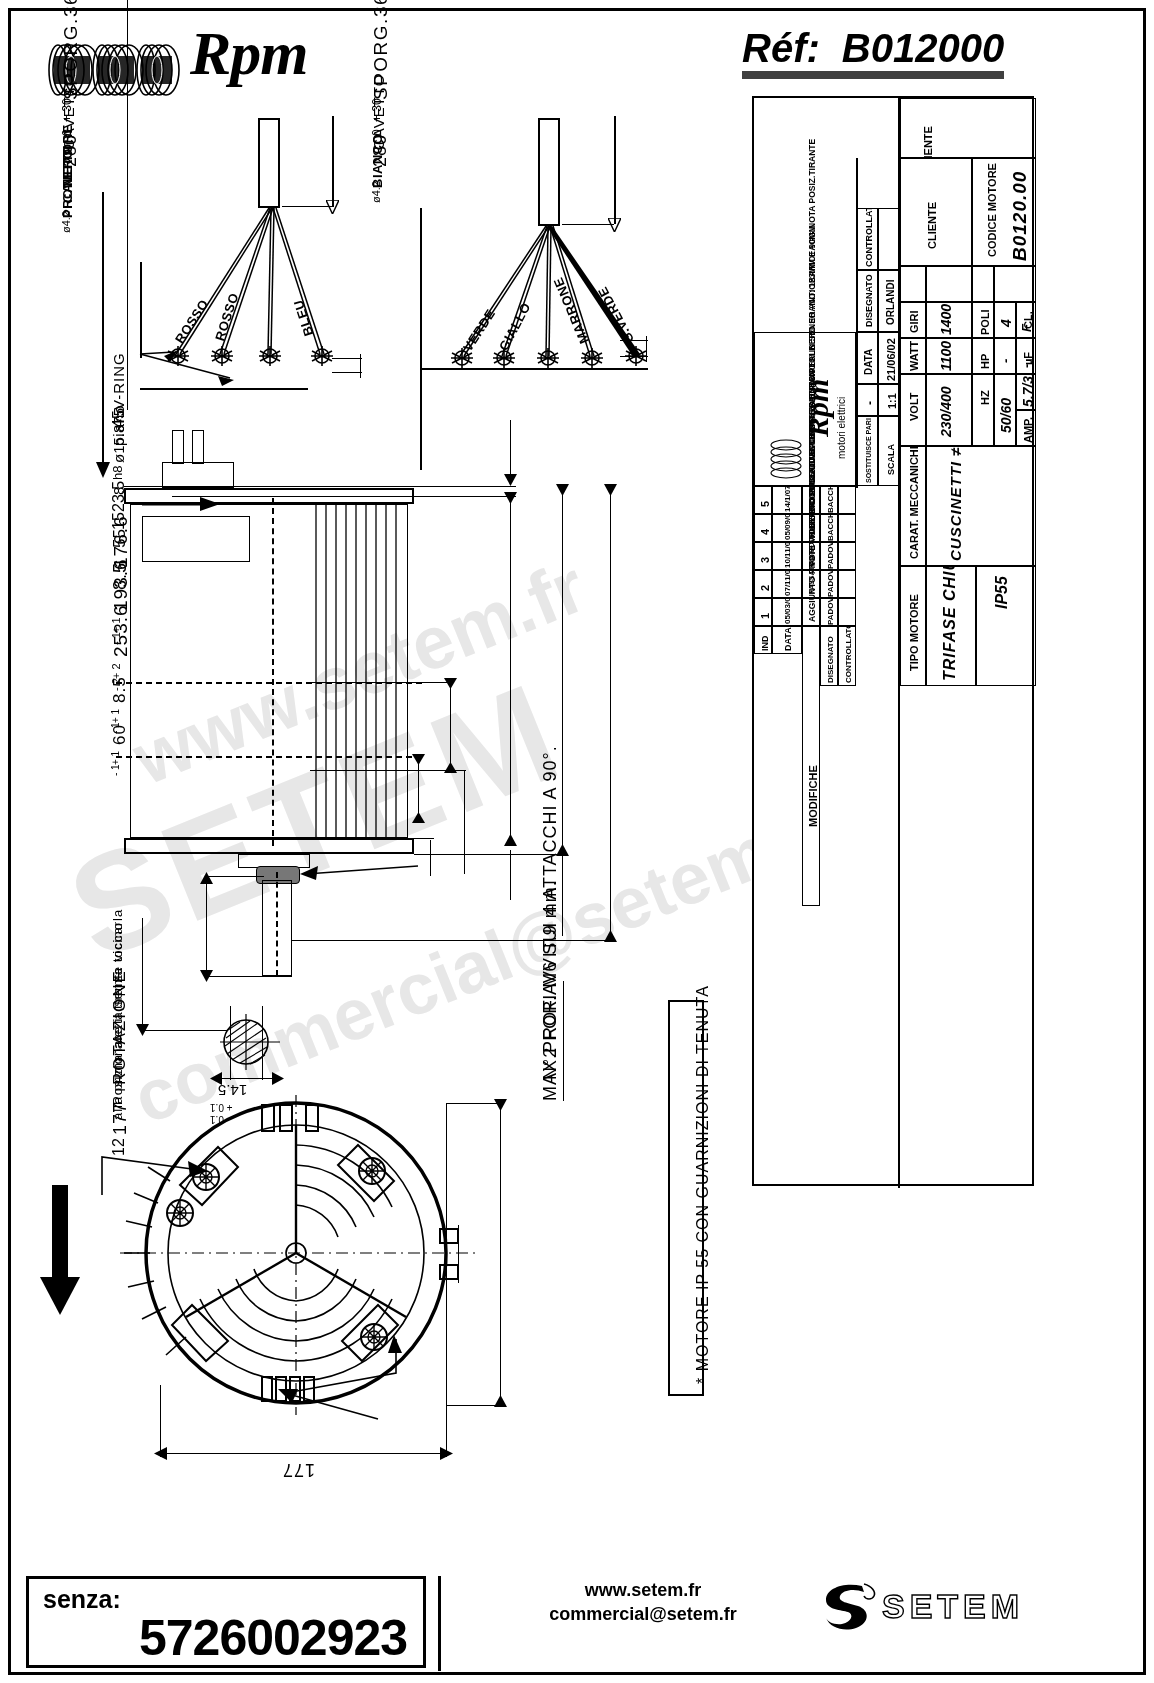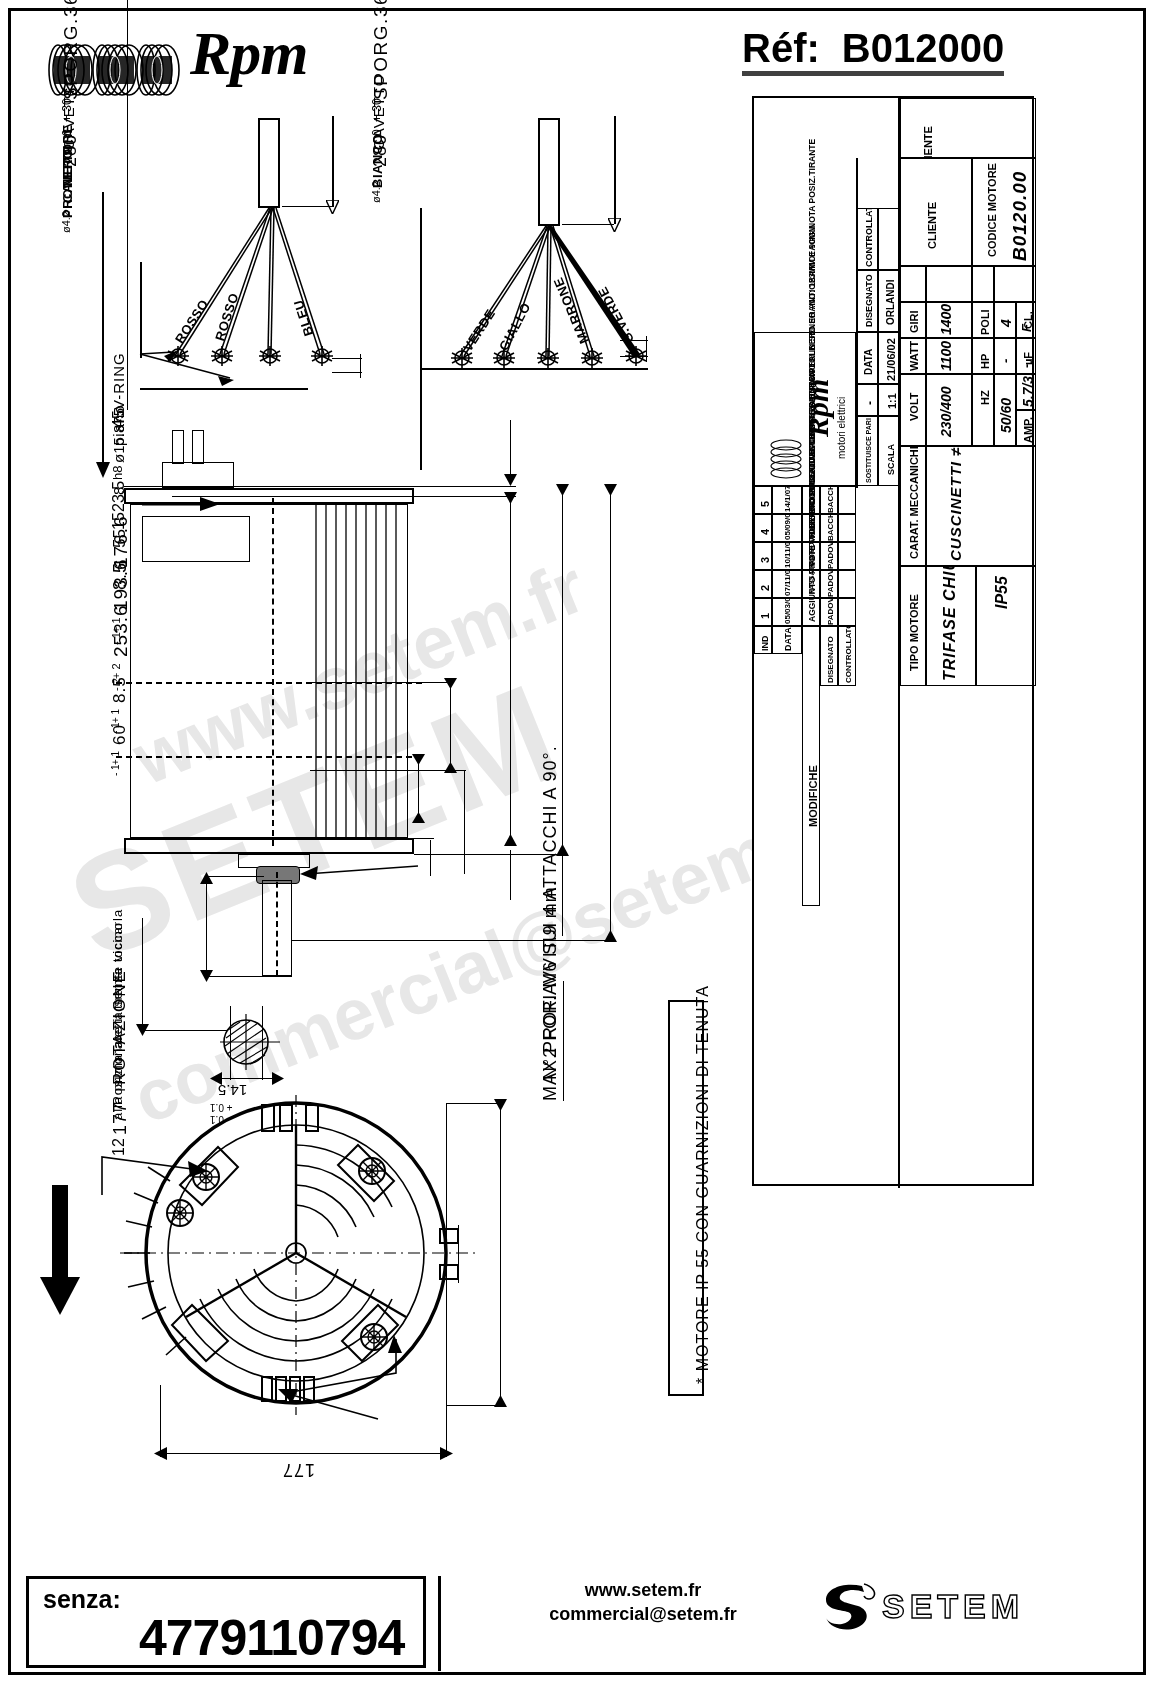--- a/index.html
+++ b/index.html
@@ -23,22 +23,22 @@
 
   
   #logo-rpm{left:40px;top:22px;}
   .rpm-word{
     font-family:"Liberation Serif",serif;font-style:italic;font-weight:bold;
     font-size:62px;line-height:62px;letter-spacing:-1px;
   }
   .coil{display:inline-block;vertical-align:middle;margin-right:10px;}
   #ref-line{left:742px;top:26px;}
   .ref-txt{
-    font-family:"Liberation Sans",sans-serif;font-weight:bold;
-    font-size:40px;line-height:44px;border-bottom:5px solid #404040;padding-bottom:1px;
+    font-family:"Liberation Sans",sans-serif;font-style:italic;font-weight:bold;
+    font-size:40px;line-height:44px;border-bottom:8px solid #404040;padding-bottom:1px;
   }
   .ref-txt .sp{display:inline-block;width:22px;}
 
   
   .ln{position:absolute;background:#000;}
   .hl{height:1.4px;}
   .vl{width:1.4px;}
   .hl2{height:2.4px;}
   .vl2{width:2.4px;}
   .dash{position:absolute;border-top:2px dashed #000;}
@@ -951,21 +951,21 @@
       <div class="tbtxt" style="left:22px;top:120px;font-size:11px;">CODICE CLIENTE</div>
       </div>
 
     <div class="ln vl2" style="left:144px;top:0;height:1090px;"></div>
     <div class="ln vl2" style="left:102px;top:60px;height:330px;"></div>
   </div>
 
   <div class="abs" id="footer">
     <div id="code-box">
       <div id="code-label">senza:</div>
-      <div id="code-value">4779110794</div>
+      <div id="code-value">5726002923</div>
     </div>
     <div id="footer-div"></div>
     <div id="setem-mid">
       <div>www.setem.fr</div>
       <div>commercial@setem.fr</div>
     </div>
     <div id="setem-logo">
       <span style="display:inline-block;vertical-align:middle;">
         <svg width="64" height="52" viewBox="0 0 64 52">
           <path d="M44,6 C26,2 8,8 8,20 C8,30 24,30 30,32 C36,34 34,42 24,44

